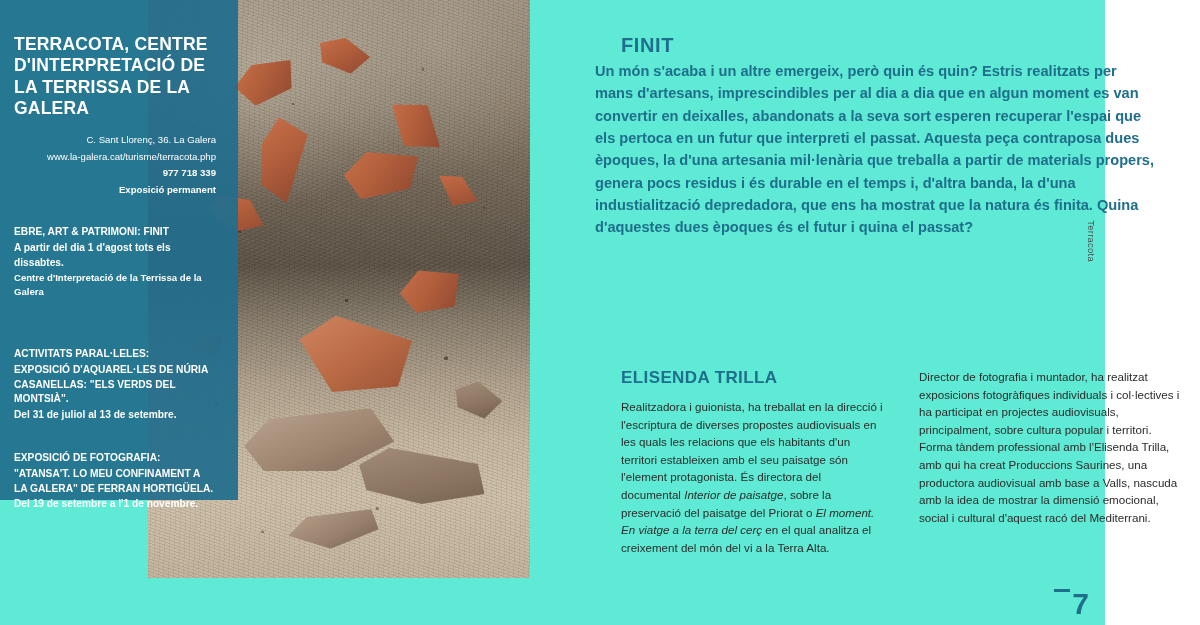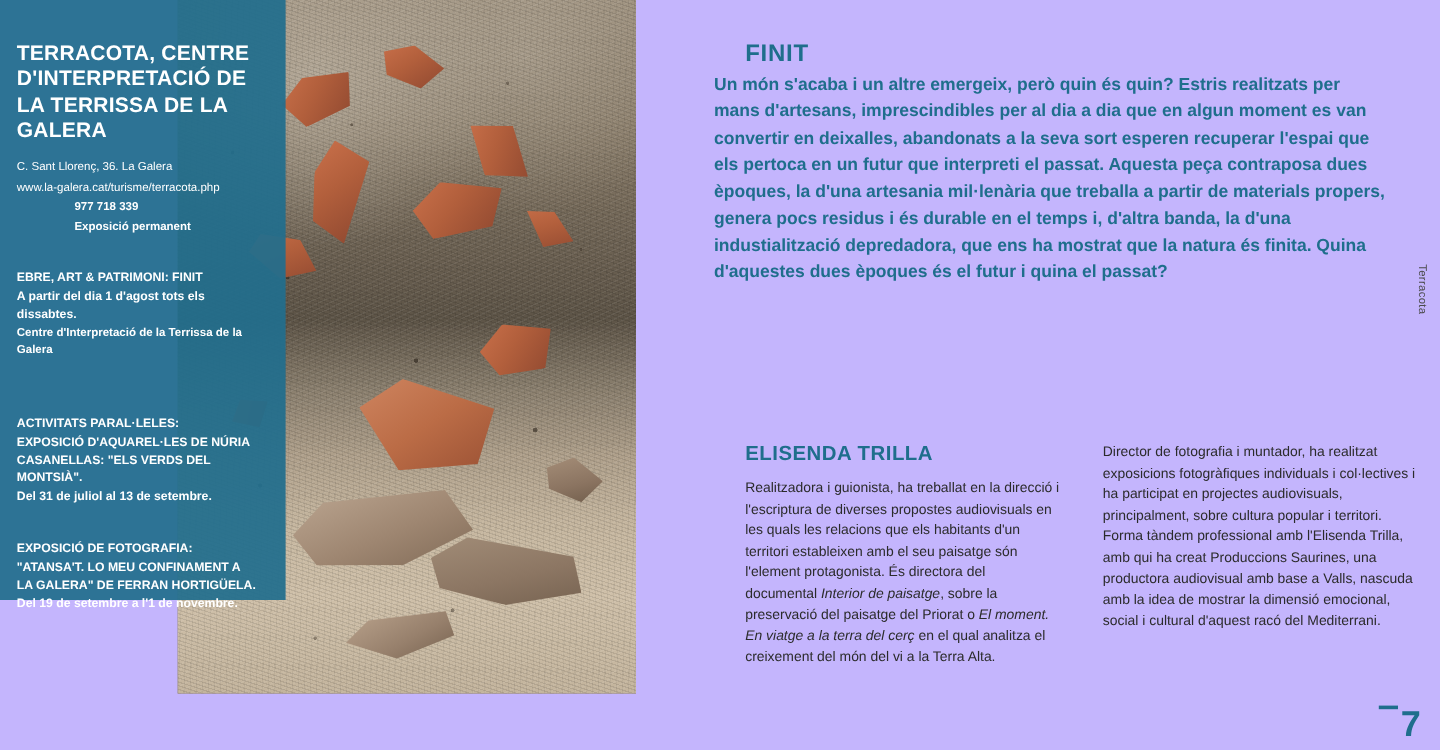--- a/index.html
+++ b/index.html
@@ -5,23 +5,23 @@
   * { box-sizing: border-box; }
   html, body {
     margin: 0; padding: 0;
     width: 1200px; height: 625px;
     background: #ffffff;
     font-family: "Liberation Sans", sans-serif;
     overflow: hidden;
   }
   .page {
     position: relative;
-    width: 1200px;
+    width: 1105px;
     height: 625px;
-    background: #c4b5fd;
+    background: #5eead4;
   }
 
   
   .photo {
     position: absolute;
     left: 148px; top: 0;
     width: 382px; height: 578px;
     overflow: hidden;
     background: #8d7f6d;
   }
@@ -101,20 +101,21 @@
     margin: 0 0 14px 0;
     font-size: 17.5px;
     line-height: 1.22;
     font-weight: 700;
     letter-spacing: .2px;
   }
   .panel .meta {
     font-size: 9.6px;
     line-height: 1.5;
     margin-bottom: 2px;
+    text-align: right;
   }
   .panel .meta.bold { font-weight: 700; margin-left: 48px; }
   .panel .block { margin-top: 28px; }
   .panel .block-title {
     font-size: 10.2px;
     font-weight: 700;
     line-height: 1.45;
     margin: 0 0 1px 0;
   }
   .panel .block-sub {

